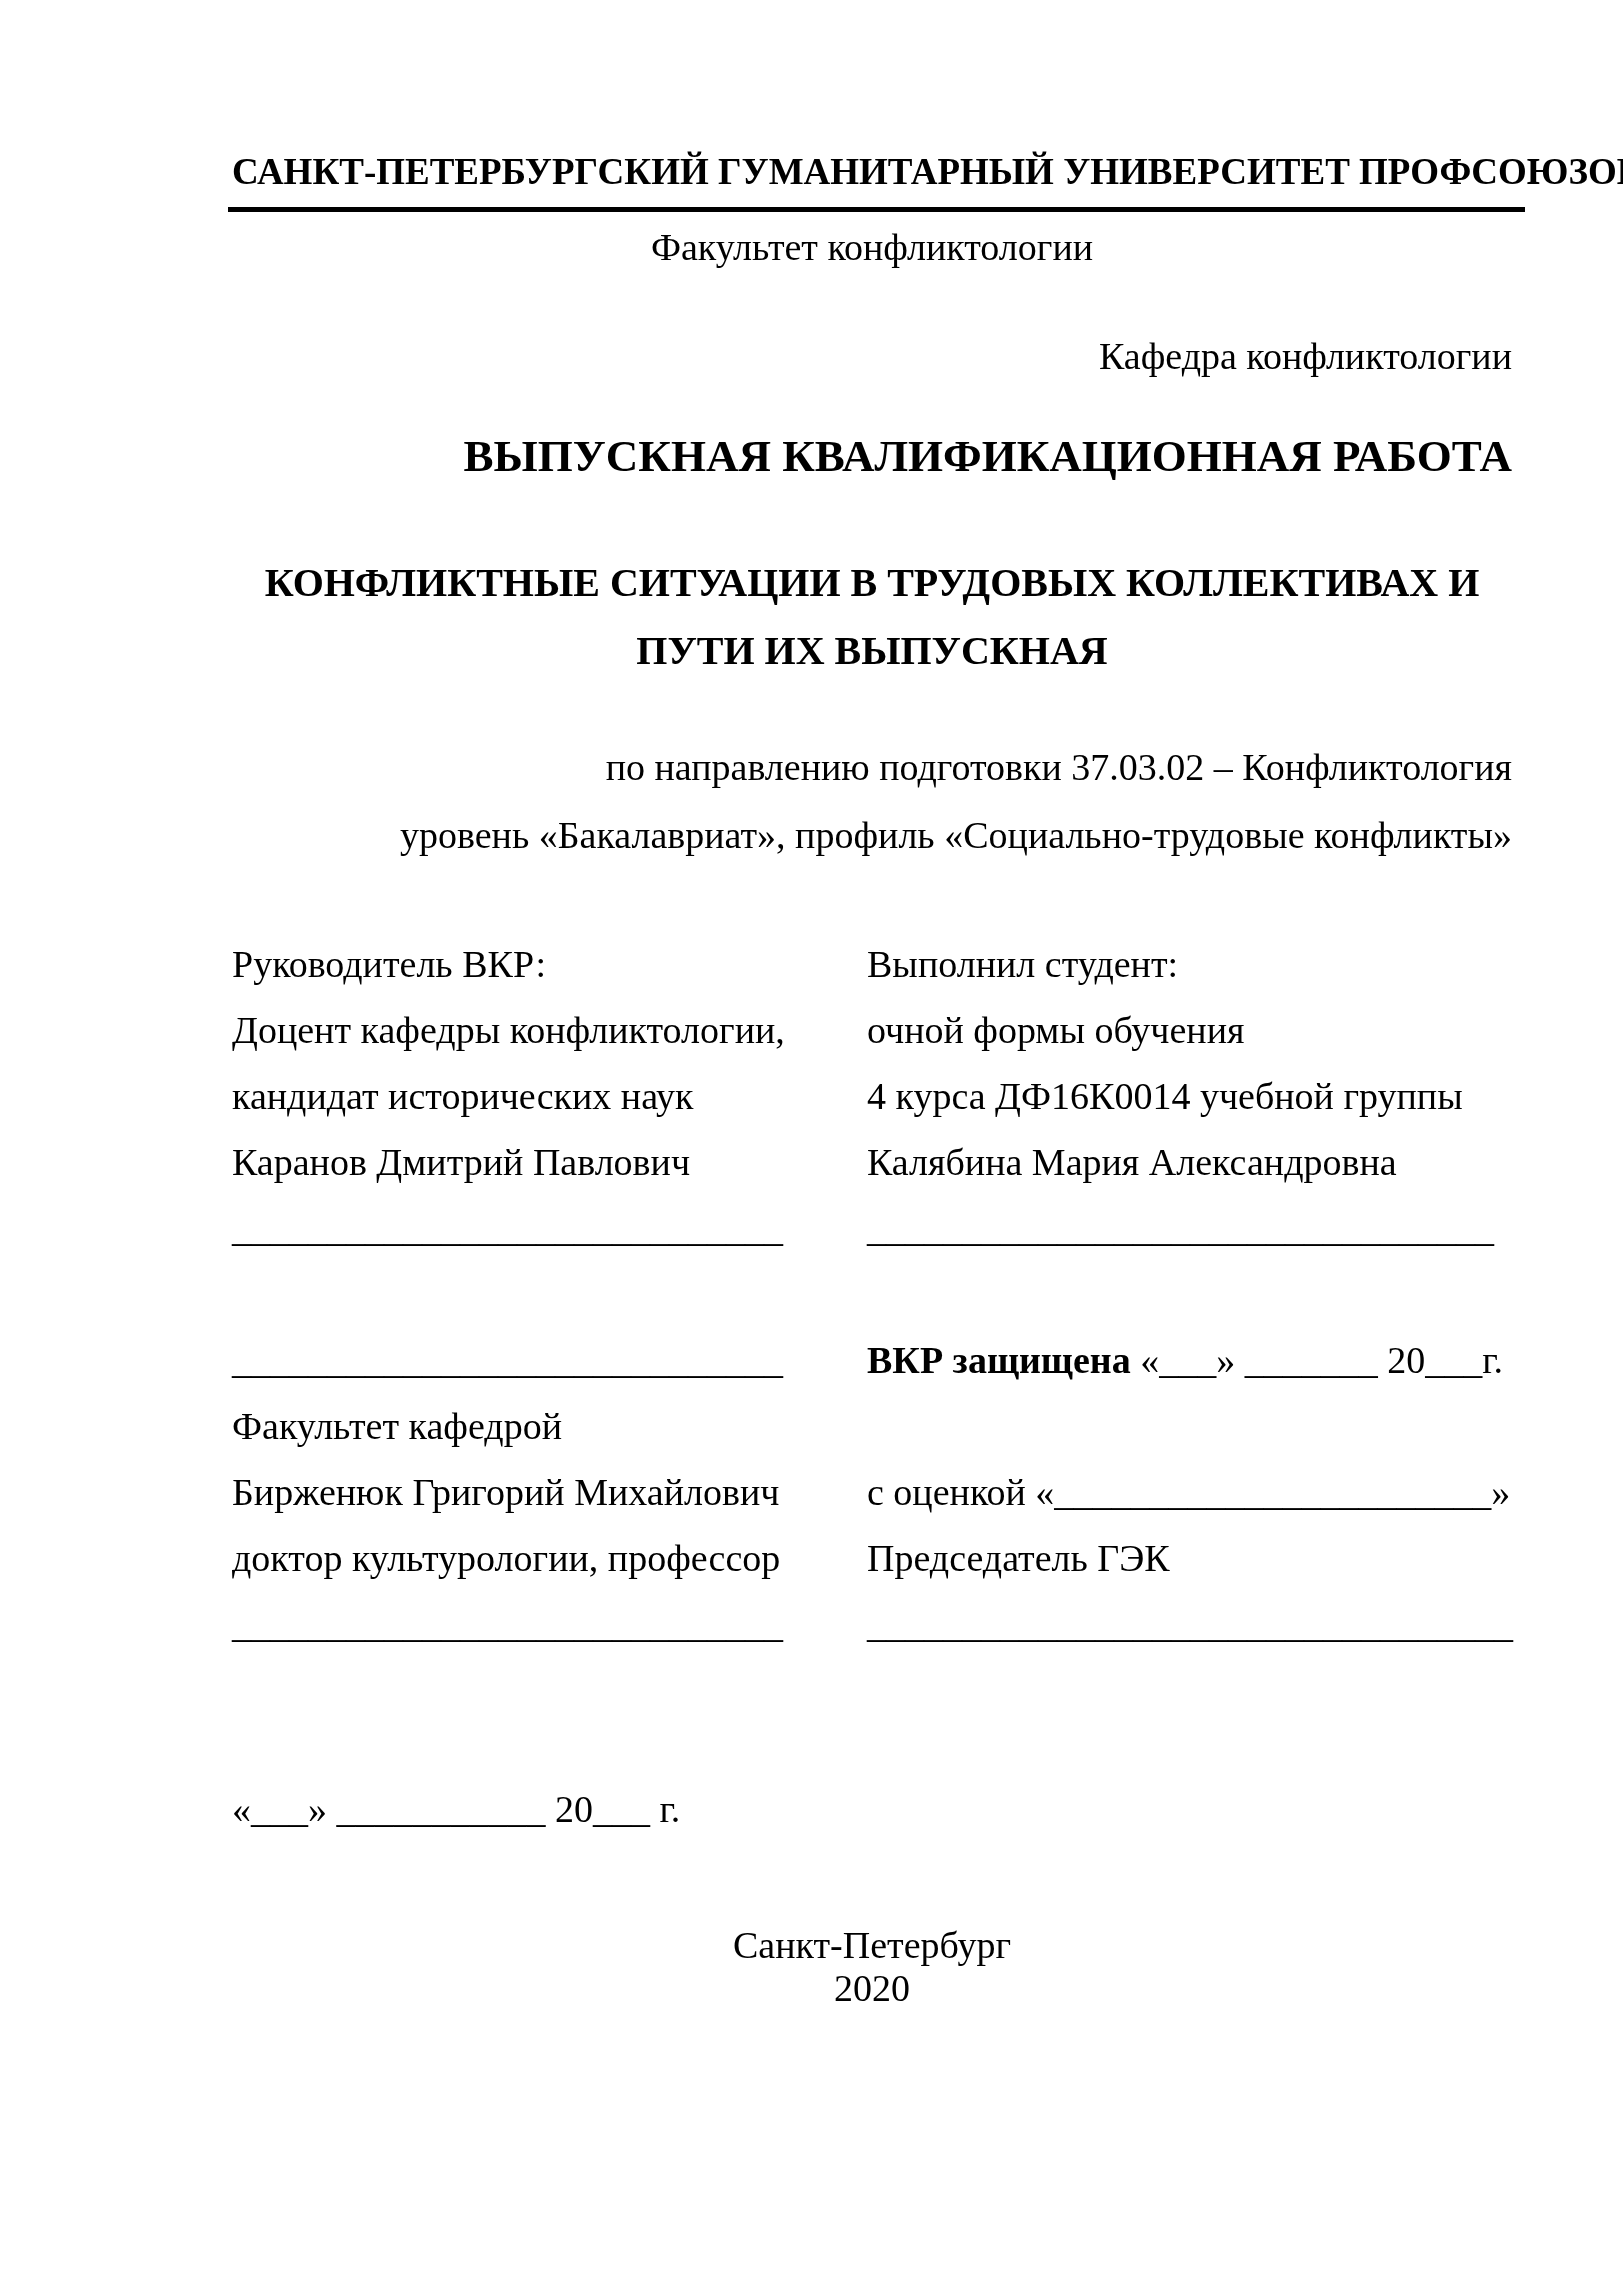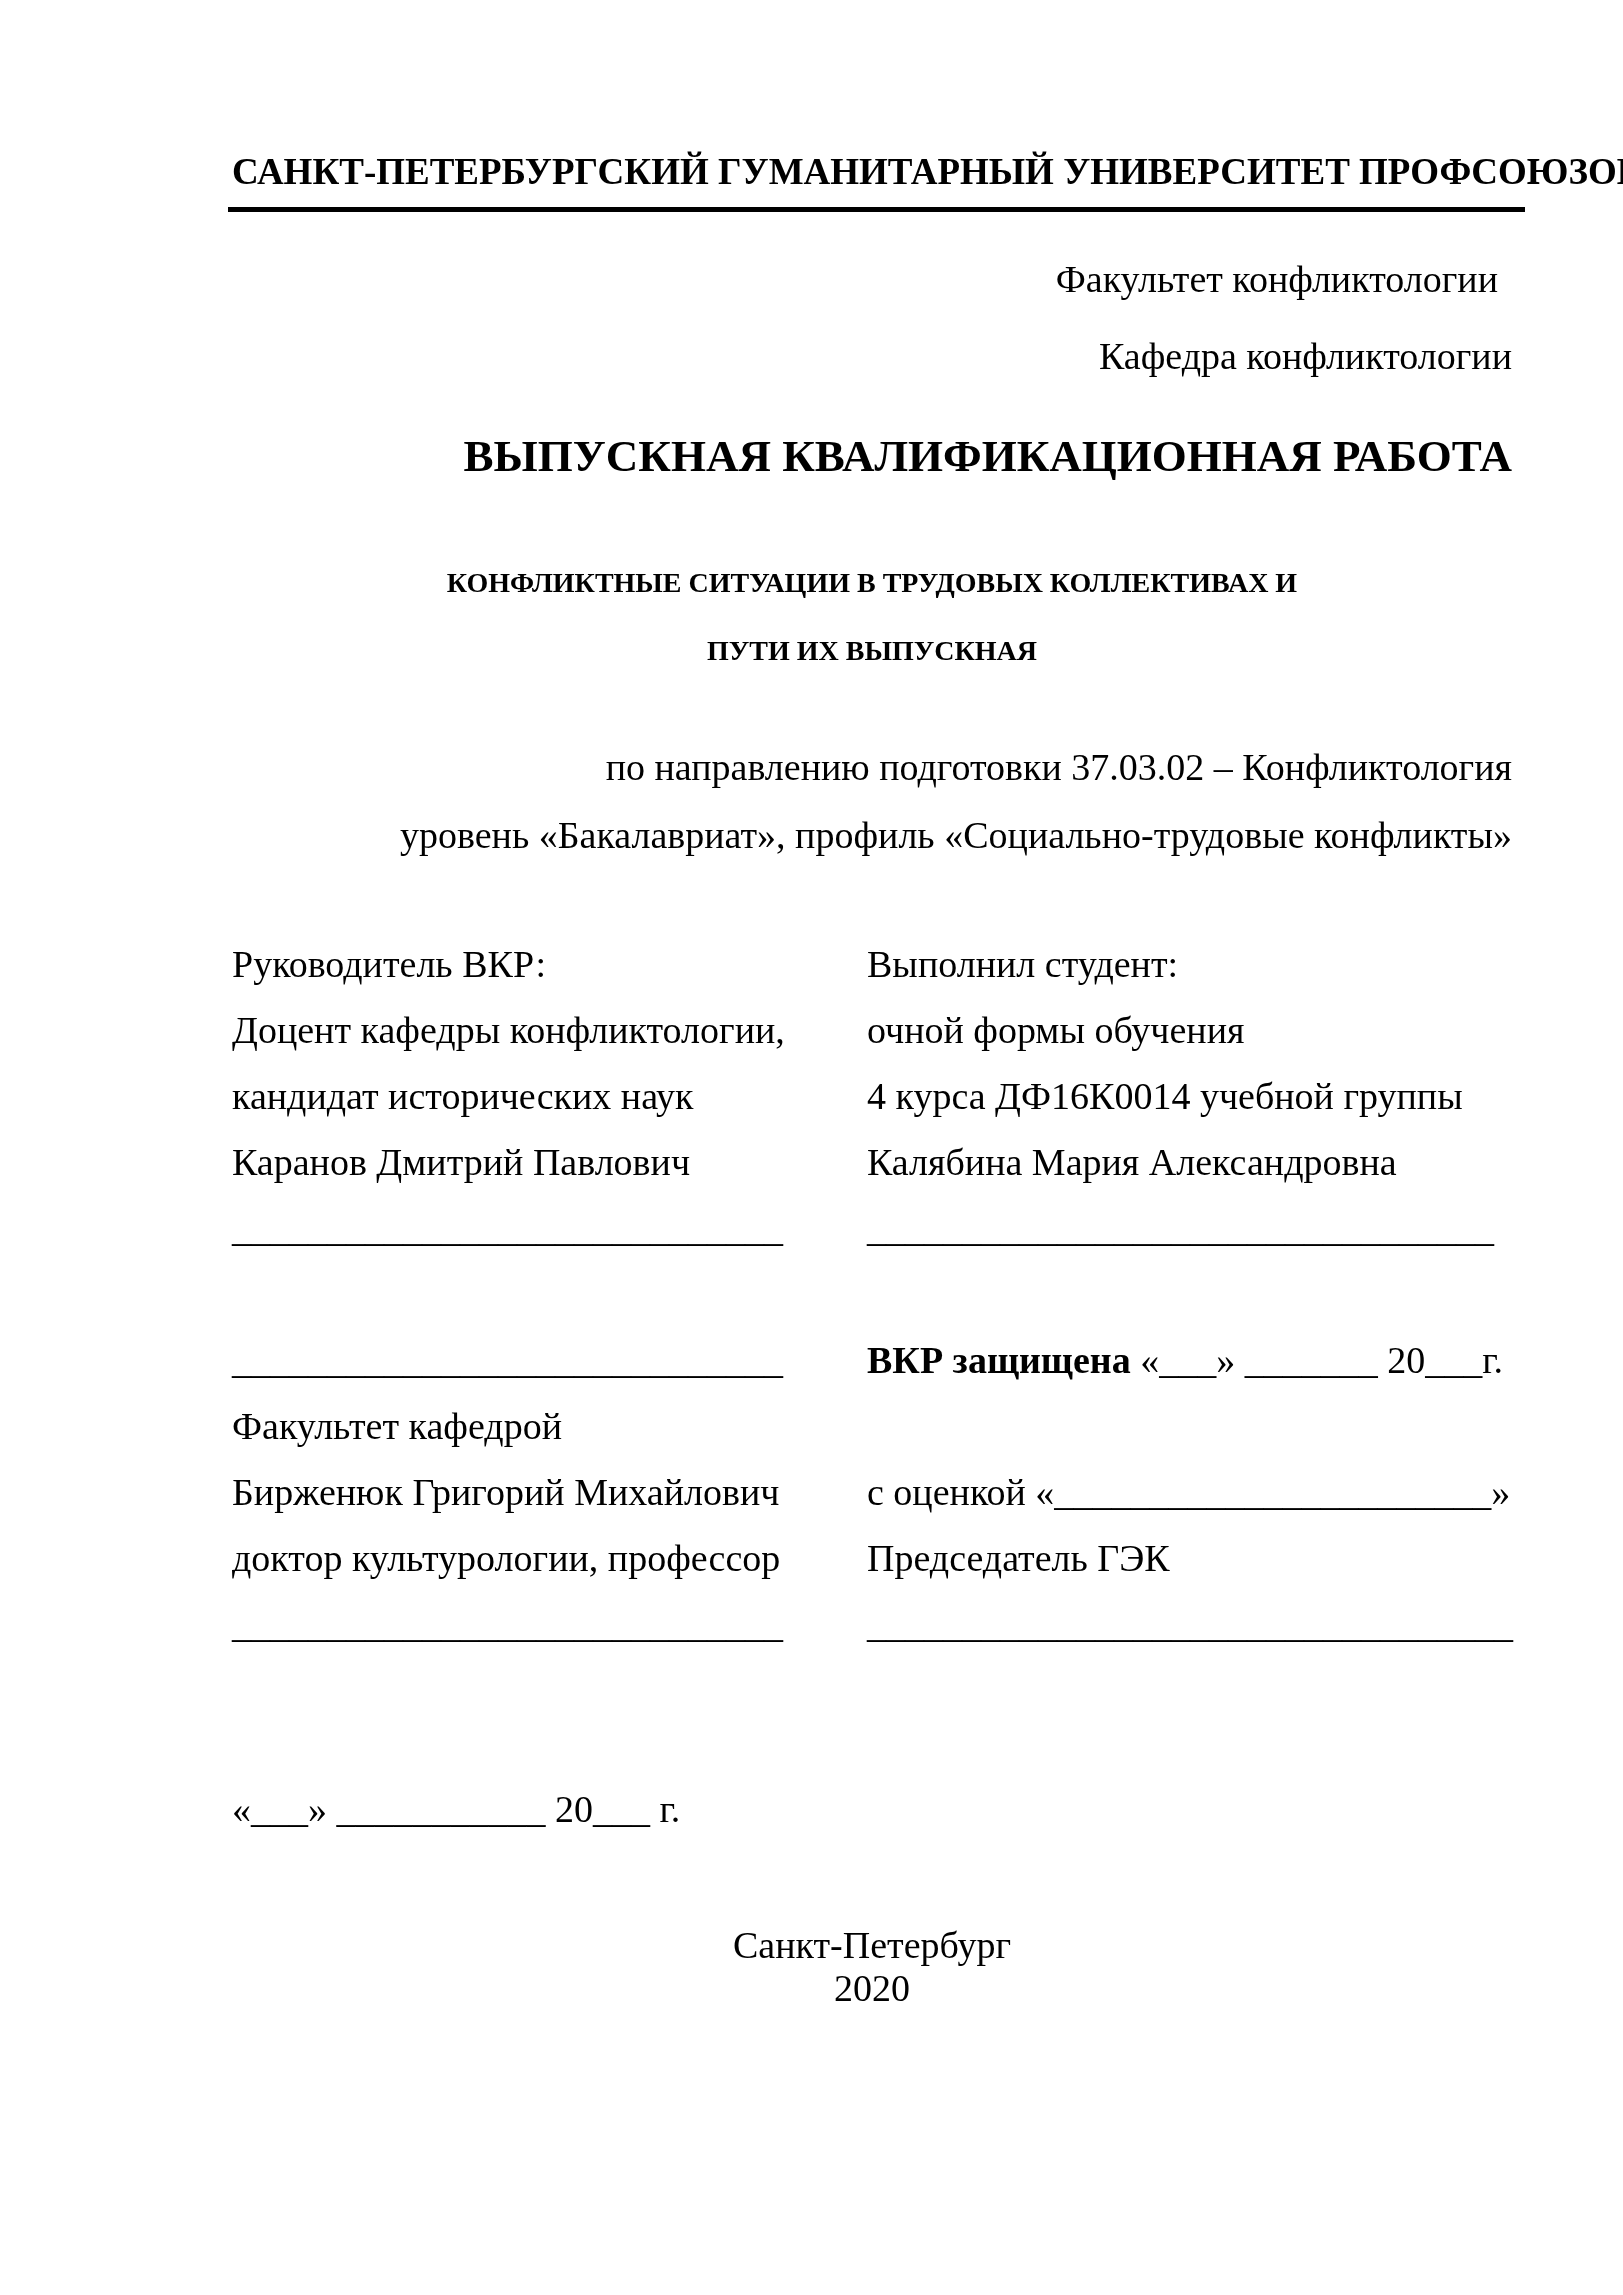--- a/index.html
+++ b/index.html
@@ -11,24 +11,24 @@
     color: #000000;
     font-family: "Liberation Serif", "DejaVu Serif", serif;
     font-size: 38px;
     overflow: hidden;
   }
   .abs { position: absolute; }
   .bold { font-weight: bold; }
 
   #univ-name { top: 150px; left: 232px; width: 1280px; font-size: 37px; font-weight: bold; text-align: center; white-space: nowrap; }
   #header-rule { top: 207px; left: 228px; width: 1297px; height: 4.7px; background: #000; }
-  #faculty-line { top: 225px; left: 218px; width: 1280px; text-align: right; margin-top: 32px; }
+  #faculty-line { top: 225px; left: 232px; width: 1280px; text-align: center; }
   #dept-line { top: 334px; left: 232px; width: 1280px; text-align: right; }
   #work-type { top: 430px; left: 232px; width: 1280px; font-size: 45px; font-weight: bold; text-align: right; white-space: nowrap; }
-  #main-title { top: 549px; left: 232px; width: 1280px; font-size: 28px; font-weight: bold; text-align: center; line-height: 68px; white-space: nowrap; }
+  #main-title { top: 549px; left: 232px; width: 1280px; font-size: 40px; font-weight: bold; text-align: center; line-height: 68px; white-space: nowrap; }
   #program { top: 733px; left: 232px; width: 1280px; text-align: right; line-height: 68px; white-space: nowrap; }
 
   #columns { top: 931px; left: 232px; width: 1280px; display: flex; justify-content: space-between; }
   #col-left { width: 635px; }
   #col-right { width: 645px; }
   .ln { line-height: 66px; min-height: 66px; white-space: nowrap; }
 
   #date-line { top: 1787px; left: 232px; white-space: nowrap; }
   #city-year { top: 1924px; left: 232px; width: 1280px; text-align: center; line-height: 43px; }
 </style>

